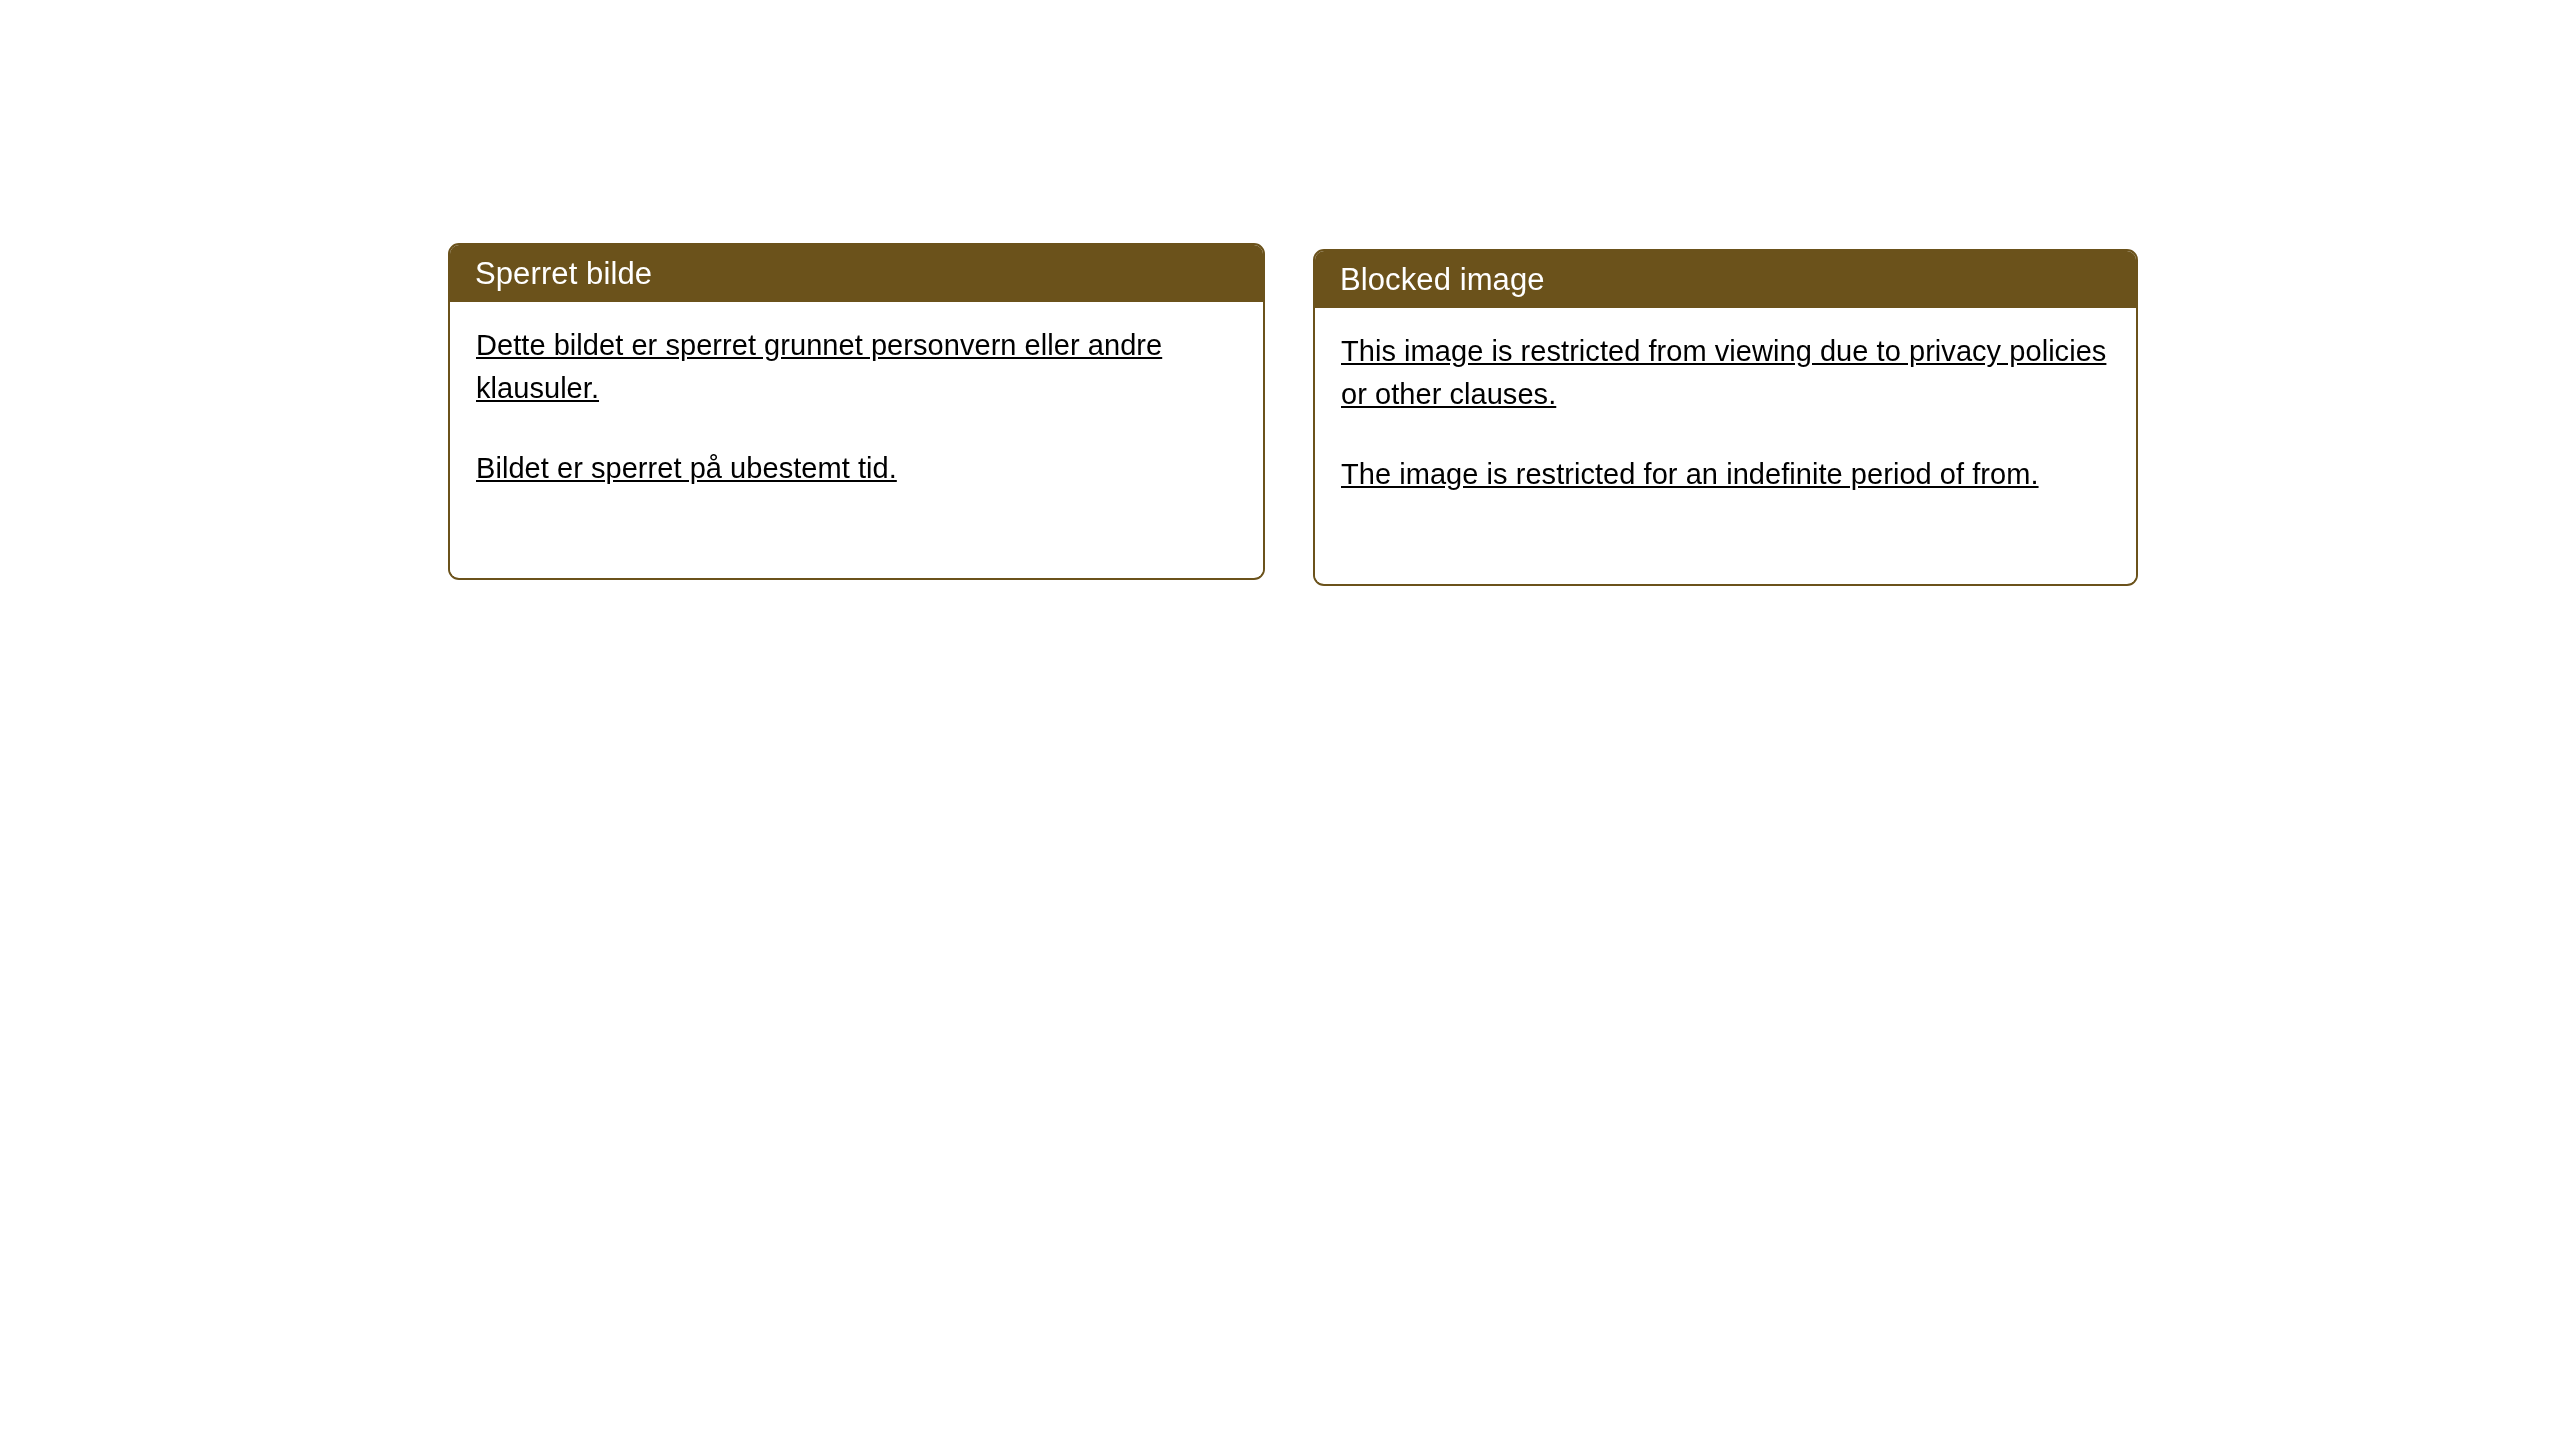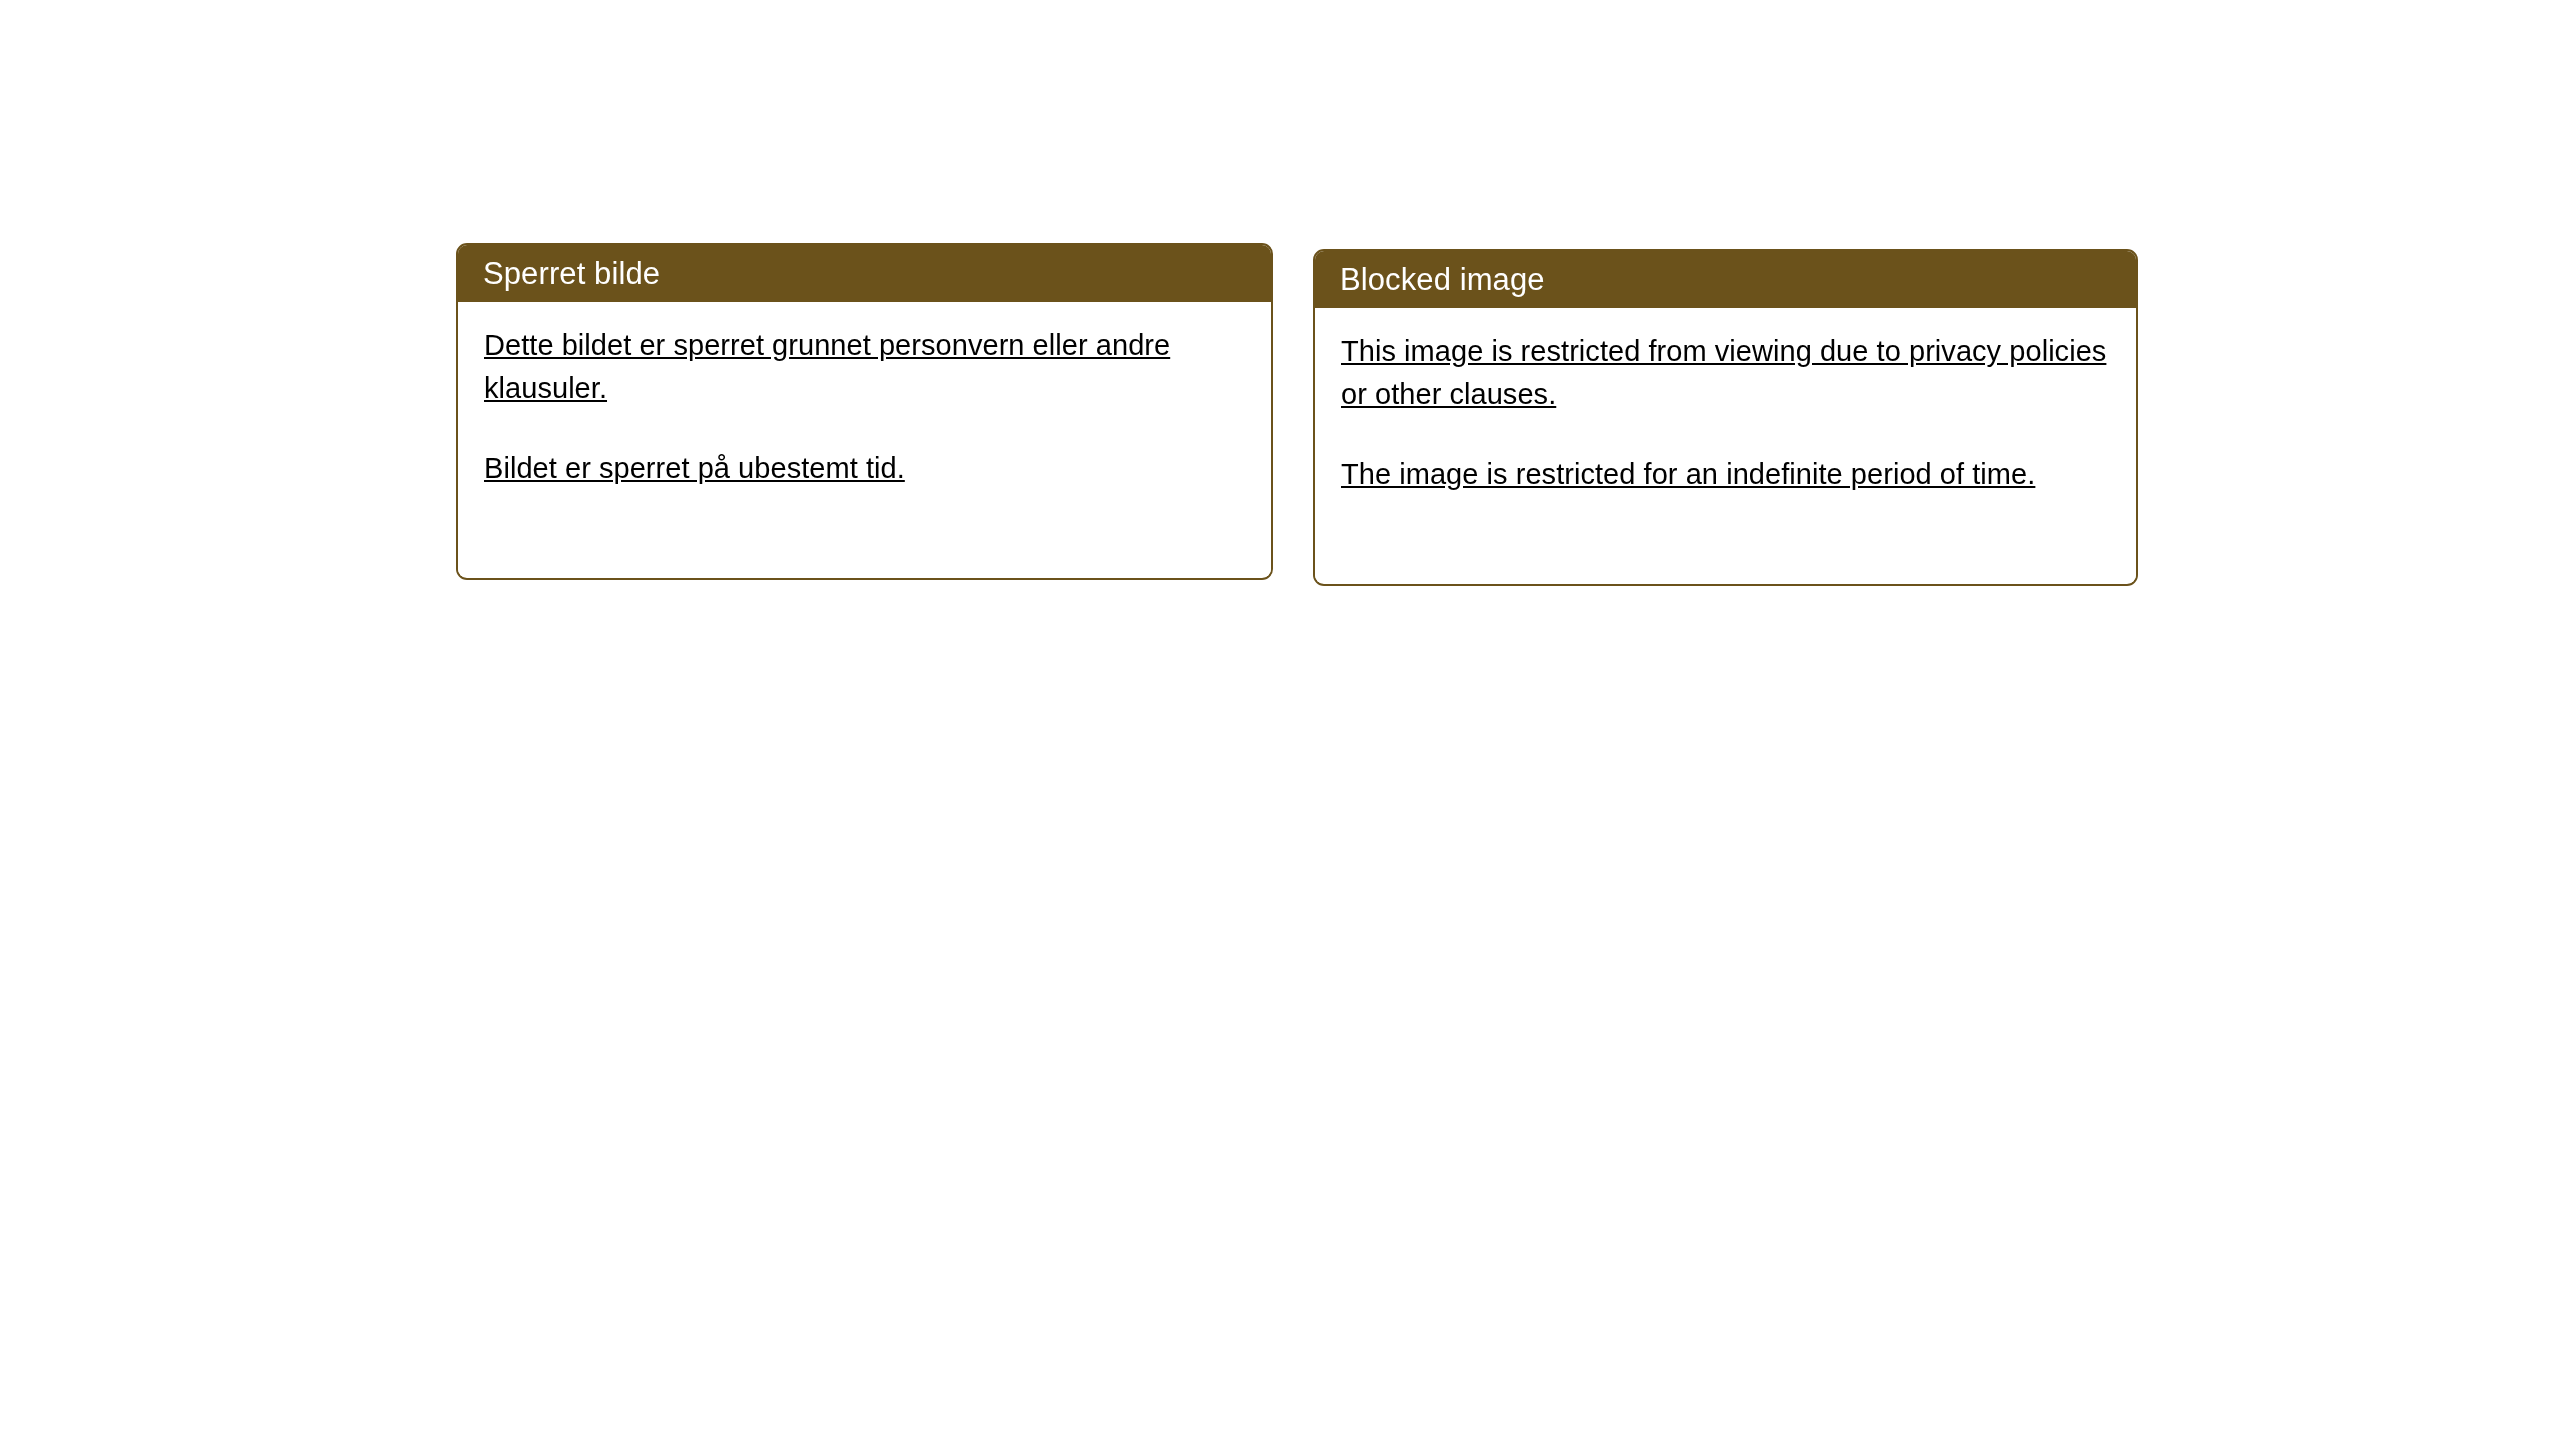--- a/index.html
+++ b/index.html
@@ -74,21 +74,20 @@
   .paragraph-gap {
     height: 37px;
   }
 
   
   #card-blocked-no {
     left: 448px;
     top: 243px;
     width: 817px;
     height: 337px;
-    margin-left: 8px;
   }
 
   
   #card-blocked-en {
     left: 1313px;
     top: 249px;
     width: 825px;
     height: 337px;
   }
 </style>
@@ -108,17 +107,17 @@
     </div>
   </div>
 
   <div class="card" id="card-blocked-en">
     <div class="card-header">
       <span class="card-title">Blocked image</span>
     </div>
     <div class="card-body">
       <p class="card-paragraph">This image is restricted from viewing due to privacy policies or other clauses.</p>
       <div class="paragraph-gap"></div>
-      <p class="card-paragraph">The image is restricted for an indefinite period of time.</p>
+      <p class="card-paragraph">The image is restricted for an indefinite period of from.</p>
     </div>
   </div>
 
 </div>
 
 </body></html>

